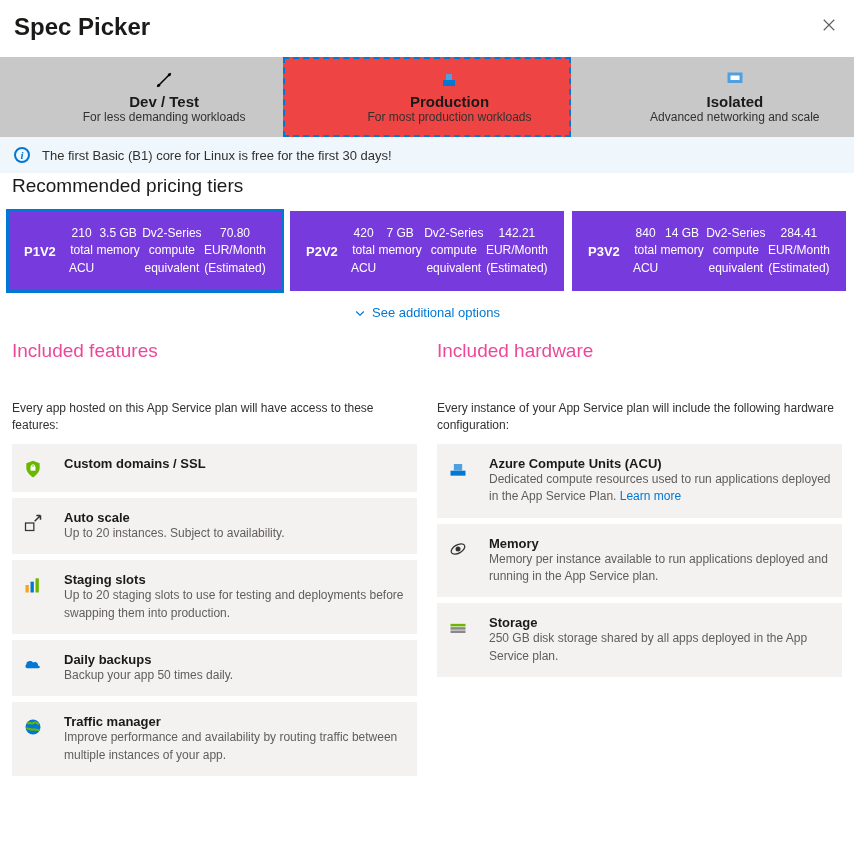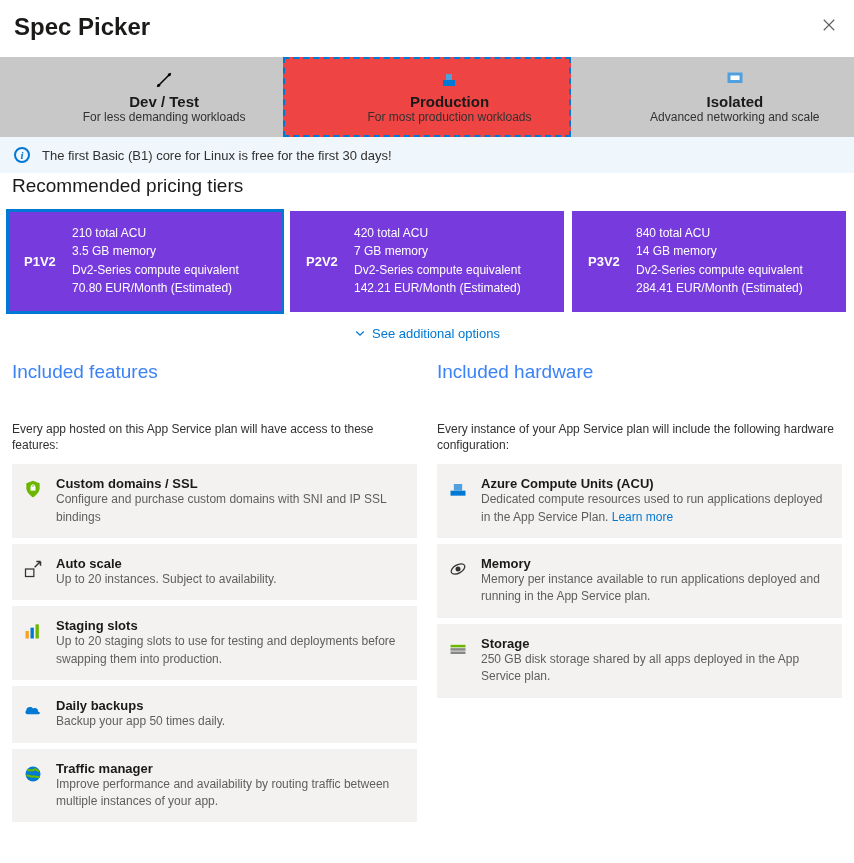--- a/index.html
+++ b/index.html
@@ -85,21 +85,21 @@
       padding: 14px 16px;
       display: flex;
       gap: 12px;
       cursor: pointer;
     }
     .tier-card.selected {
       outline: 3px solid #0078d4;
       outline-offset: -1px;
     }
     .tier-name { font-size: 13px; font-weight: 600; align-self: center; width: 36px; }
-    .tier-specs { display: flex; flex-direction: column; gap: 1px; }
+    .tier-specs { display: flex; flex-direction: row; gap: 1px; text-align: center; }
     .tier-specs span { font-size: 12px; line-height: 1.45; }
     .additional {
       display: flex;
       justify-content: center;
       align-items: center;
       gap: 6px;
       padding: 14px 0;
       color: #0078d4;
       font-size: 13px;
       cursor: pointer;
@@ -108,25 +108,25 @@
       width: 12px; height: 12px;
       display: inline-block;
     }
     .chevron-down svg { width: 100%; height: 100%; }
     .columns {
       display: flex;
       gap: 20px;
       padding: 6px 12px 20px;
     }
     .col { flex: 1; }
-    .col h2 { font-size: 19px; font-weight: 400; color: #3b82f6; margin-bottom: 4px; }
+    .col h2 { font-size: 19px; font-weight: 400; color: #ec4899; margin-bottom: 4px; }
     .col-desc { font-size: 12px; color: #323130; margin-bottom: 10px; line-height: 1.4; margin-top: 38px; }
     .feat {
       display: flex;
-      gap: 12px;
+      gap: 20px;
       background: #f3f2f1;
       padding: 12px 10px;
       margin-bottom: 6px;
     }
     .feat-icon {
       width: 22px; height: 22px;
       flex-shrink: 0;
       display: flex; align-items: center; justify-content: center;
       margin-top: 2px;
     }
@@ -239,21 +239,20 @@
     <div class="feat">
       <div class="feat-icon">
         <svg viewBox="0 0 24 24" width="20" height="20">
             <path d="M12 2 L20 5 V11 C20 17 12 22 12 22 C12 22 4 17 4 11 V5 Z" fill="#6bb700"></path>
             <rect x="9" y="9" width="6" height="5" fill="#fff"></rect>
             <rect x="10" y="7" width="4" height="3" rx="2" fill="none" stroke="#fff" stroke-width="1.2"></rect>
           </svg>
       </div>
       <div class="feat-body">
         <div class="feat-title">Custom domains / SSL</div>
-        <div class="feat-desc">Configure and purchase custom domains with SNI and IP SSL bindings</div>
       </div>
     </div>
 
     <div class="feat">
       <div class="feat-icon">
         <svg viewBox="0 0 24 24" width="20" height="20">
             <rect x="3" y="12" width="10" height="9" fill="none" stroke="#333" stroke-width="1.5"></rect>
             <path d="M14 10 L21 3 M21 3 L21 8 M21 3 L16 3" stroke="#333" stroke-width="1.8" fill="none"></path>
           </svg>
       </div>

